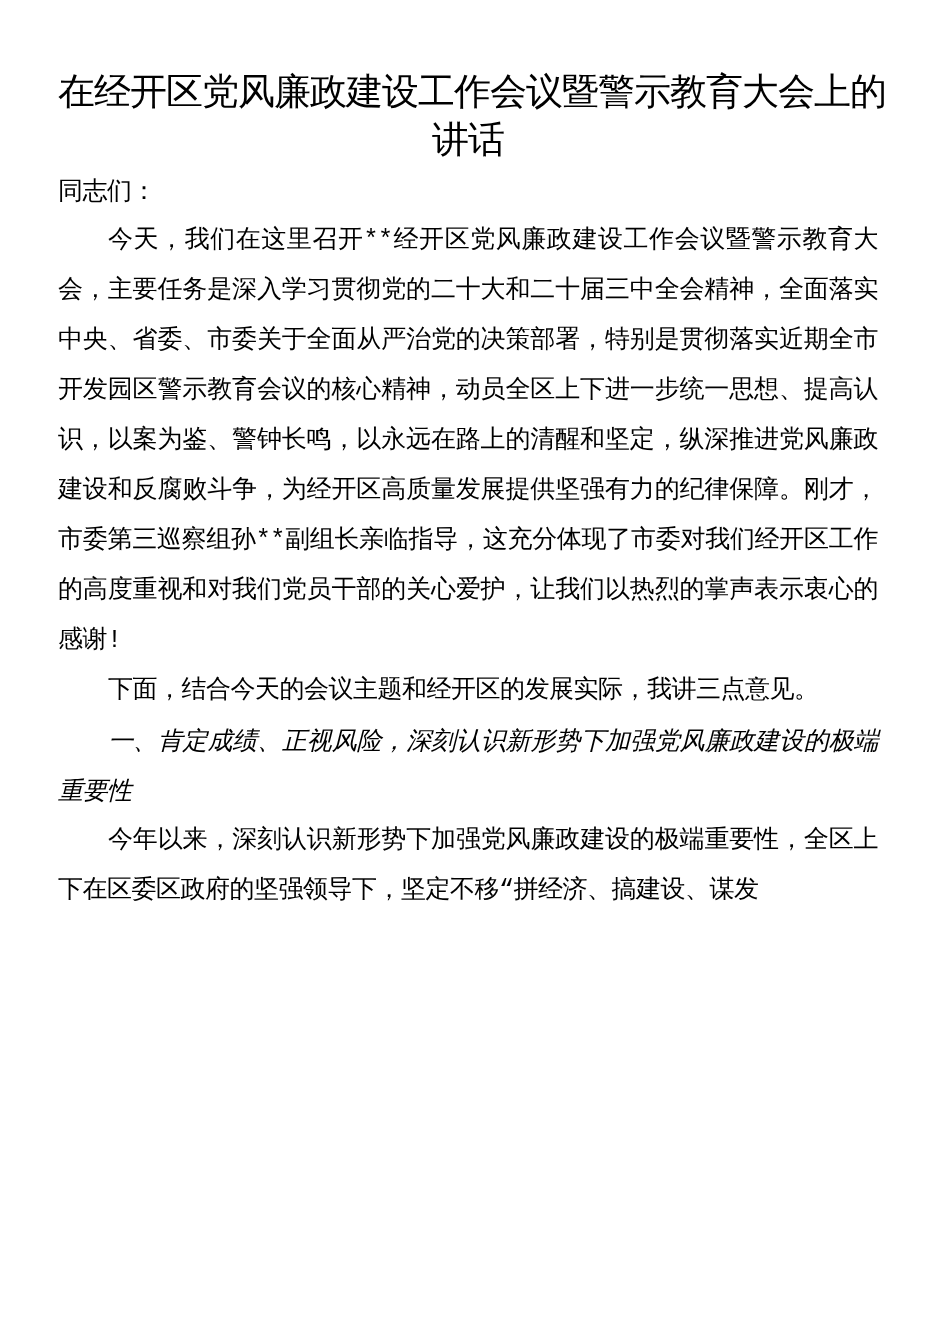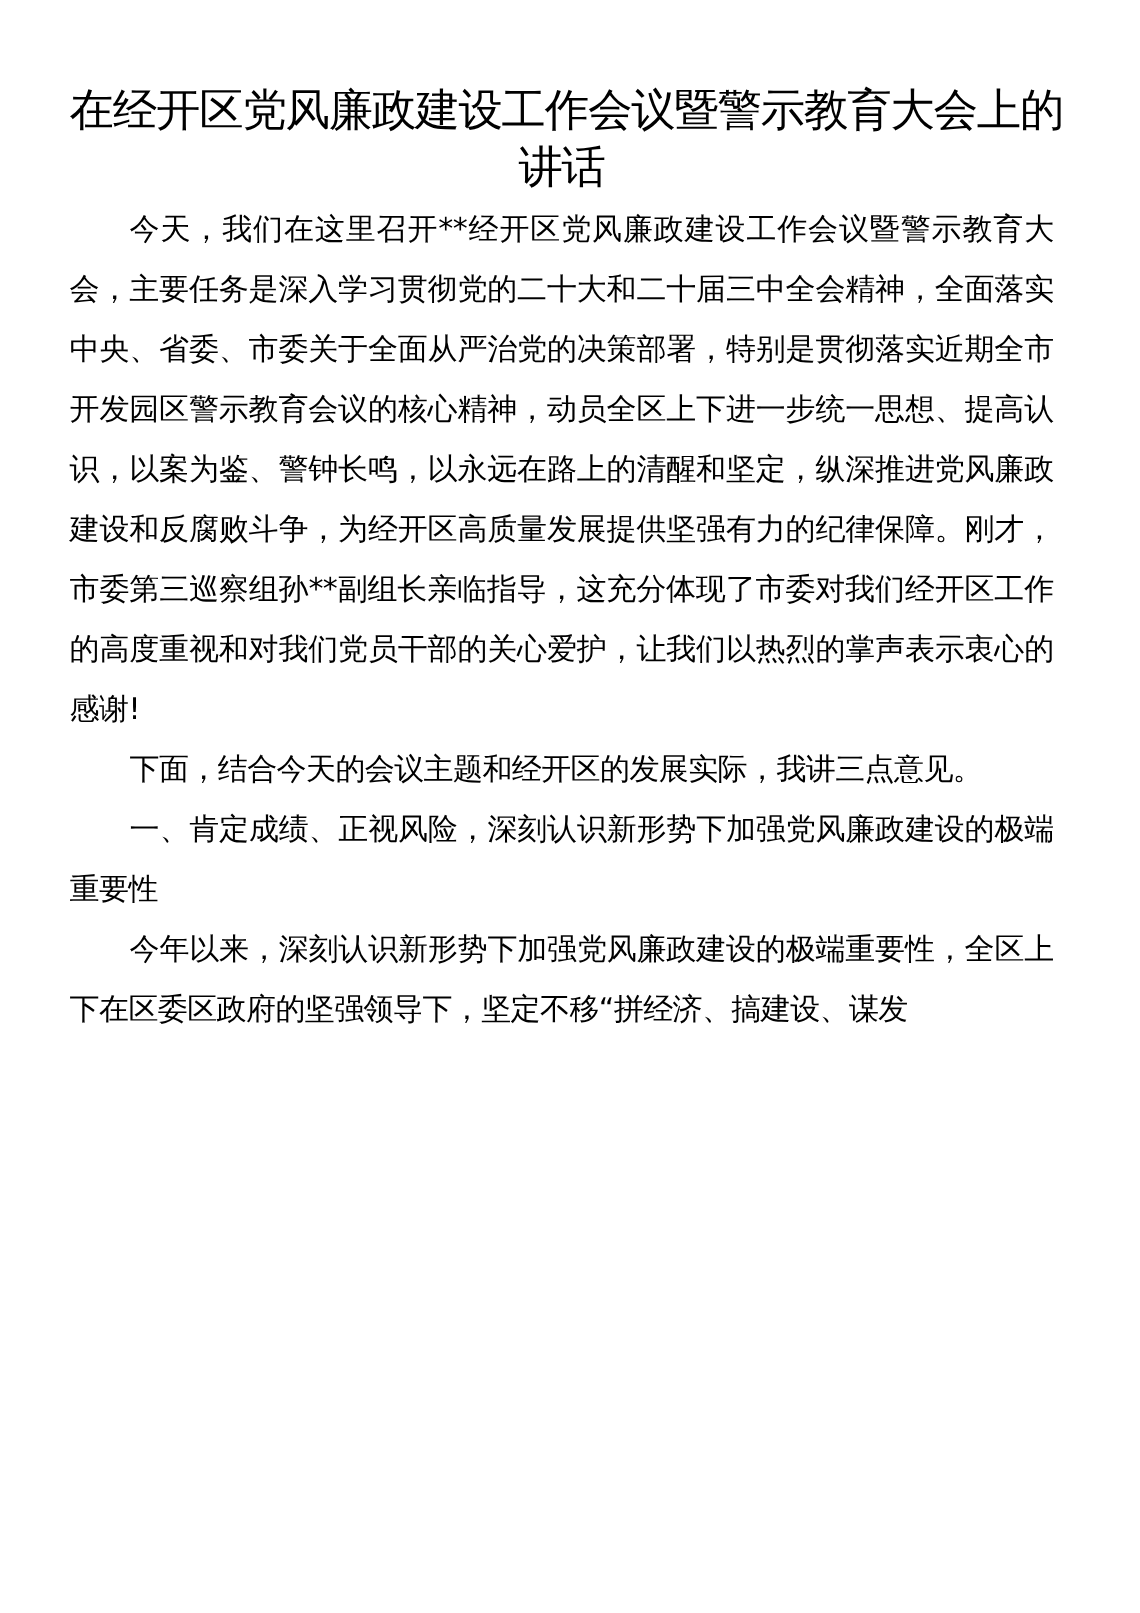--- a/index.html
+++ b/index.html
@@ -5,30 +5,31 @@
   html, body { margin: 0; padding: 0; background: #ffffff; }
   body { width: 950px; height: 1344px; overflow: hidden; position: relative;
          font-family: "DejaVu Sans", "Liberation Sans", sans-serif; color: #000; }
   .page { position: absolute; left: 58px; top: 0; width: 820px; }
   .title { text-align: center; font-size: 37px; line-height: 48px; margin: 68px 0 0 0;
            font-weight: normal; letter-spacing: -1px; }
   .title .t1 { display: block; white-space: nowrap; text-align: right; }
   .title .t2 { display: block; text-align: center; }
   .body { margin-top: 2px; font-size: 25px; line-height: 50px; }
   .p { margin: 0; text-align: justify; text-align-last: left; letter-spacing: -0.5px; }
-  .indent { text-indent: 50px; }
-  .heading1 { margin: 0; text-indent: 50px; letter-spacing: -0.5px; text-align: justify; }
+  .indent { text-indent: 50px; font-family: Liberation Mono, monospace; }
+  .heading1 { margin: 0; text-indent: 50px; letter-spacing: -0.5px; text-align: justify; font-style: italic; }
 </style>
 </head>
 <body>
 
 <div class="page">
   <h1 class="title">
     <span class="t1">在经开区党风廉政建设工作会议暨警示教育大会上的</span>
     <span class="t2">讲话</span>
   </h1>
   <div class="body">
+    <p class="p">同志们：</p>
     <p class="p indent">今天，我们在这里召开**经开区党风廉政建设工作会议暨警示教育大会，主要任务是深入学习贯彻党的二十大和二十届三中全会精神，全面落实中央、省委、市委关于全面从严治党的决策部署，特别是贯彻落实近期全市开发园区警示教育会议的核心精神，动员全区上下进一步统一思想、提高认识，以案为鉴、警钟长鸣，以永远在路上的清醒和坚定，纵深推进党风廉政建设和反腐败斗争，为经开区高质量发展提供坚强有力的纪律保障。刚才，市委第三巡察组孙**副组长亲临指导，这充分体现了市委对我们经开区工作的高度重视和对我们党员干部的关心爱护，让我们以热烈的掌声表示衷心的感谢!</p>
     <p class="p indent">下面，结合今天的会议主题和经开区的发展实际，我讲三点意见。</p>
     <p class="heading1">一、肯定成绩、正视风险，深刻认识新形势下加强党风廉政建设的极端重要性</p>
     <p class="p indent">今年以来，深刻认识新形势下加强党风廉政建设的极端重要性，全区上下在区委区政府的坚强领导下，坚定不移“拼经济、搞建设、谋发</p>
   </div>
 </div>
 
 </body></html>

